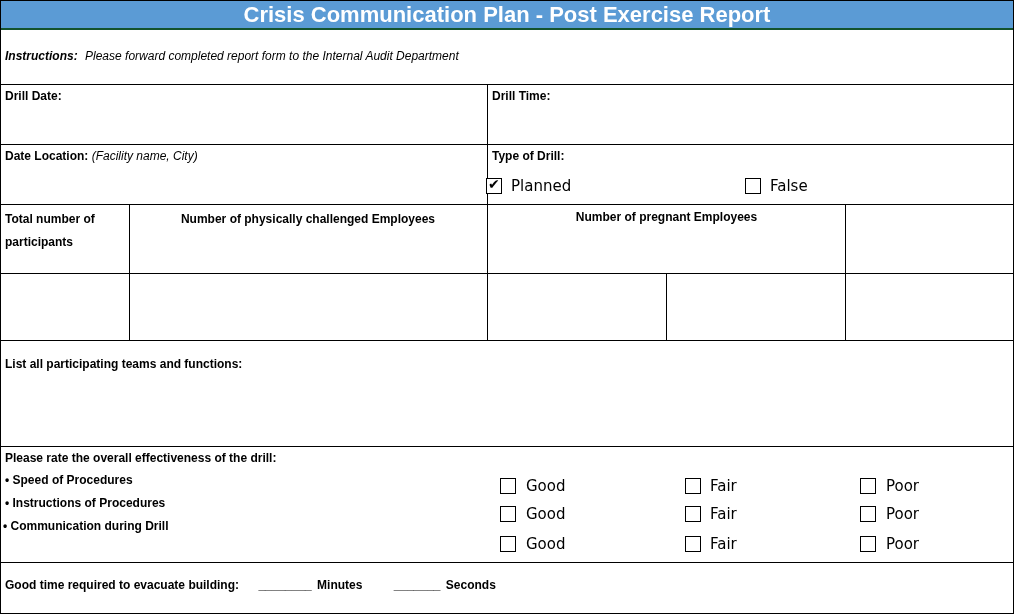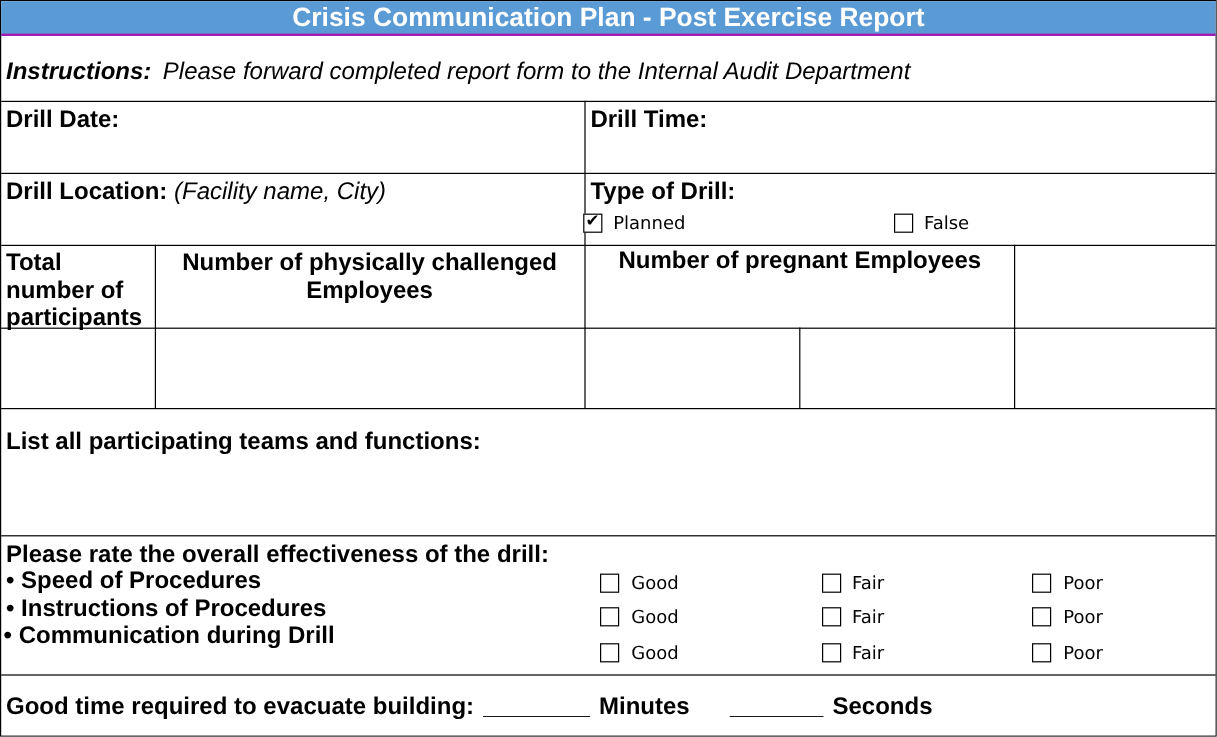--- a/index.html
+++ b/index.html
@@ -3,24 +3,24 @@
 <meta charset="utf-8">
 <style>
   html, body { margin: 0; padding: 0; background: #ffffff; }
   body { width: 1014px; height: 614px; position: relative; overflow: hidden;
          font-family: "Liberation Sans", sans-serif; color: #000; }
   .frame { position: absolute; left: 0; top: 0; width: 1012px; height: 612px;
            border: 1px solid #000; }
   .abs { position: absolute; box-sizing: border-box; }
   .header { left: 1px; top: 1px; width: 1012px; height: 29px; background: #5b9bd5;
             color: #fff; font-weight: bold; font-size: 22px; text-align: center;
-            line-height: 28px; border-bottom: 2px solid #a21caf; }
+            line-height: 28px; border-bottom: 2px solid #14532d; }
   .hline { position: absolute; height: 0; border-top: 1px solid #000; }
   .vline { position: absolute; width: 0; border-left: 1px solid #000; }
-  .lbl { position: absolute; font-size: 20px; font-weight: bold; white-space: nowrap; }
+  .lbl { position: absolute; font-size: 12px; font-weight: bold; white-space: nowrap; }
   .ital { font-style: italic; font-weight: normal; }
   .bi { font-style: italic; font-weight: bold; }
   .cb { position: absolute; width: 16px; height: 16px; border: 1px solid #000;
         box-sizing: border-box; background: #fff; }
   .cb.checked::after { content: "\2714"; position: absolute; left: 1px; top: -3px;
         font-size: 14px; font-family: "DejaVu Sans", sans-serif; }
   .opt { position: absolute; font-family: "DejaVu Sans", sans-serif; font-size: 15px;
          white-space: nowrap; }
   .center { text-align: center; }
 </style>
@@ -48,21 +48,21 @@
 <div class="vline" style="left:129px; top:204px; height:136px;"></div>
 <div class="vline" style="left:845px; top:204px; height:136px;"></div>
 <div class="vline" style="left:666px; top:273px; height:67px;"></div>
 
 <div class="lbl" style="left:5px; top:89px;">Drill Date:</div>
 <div class="abs" style="left:2px; top:106px; width:484px; height:37px;"></div>
 <div class="lbl" style="left:492px; top:89px;">Drill Time:</div>
 <div class="abs" style="left:489px; top:106px; width:522px; height:37px;"></div>
 
 <div class="lbl" style="left:5px; top:149px;">
-  <span>Drill Location:</span>
+  <span>Date Location:</span>
   <span class="ital">(Facility name, City)</span>
 </div>
 <div class="abs" style="left:2px; top:168px; width:484px; height:35px;"></div>
 
 <div class="lbl" style="left:492px; top:149px;">Type of Drill:</div>
 <div class="cb checked" style="left:486px; top:178px;"></div>
 <div class="opt" style="left:511px; top:177px;">Planned</div>
 <div class="cb" style="left:745px; top:178px;"></div>
 <div class="opt" style="left:770px; top:177px;">False</div>
 
@@ -101,17 +101,17 @@
 
 <div class="cb" style="left:500px; top:536px;"></div>
 <div class="opt" style="left:526px; top:535px;">Good</div>
 <div class="cb" style="left:685px; top:536px;"></div>
 <div class="opt" style="left:710px; top:535px;">Fair</div>
 <div class="cb" style="left:860px; top:536px;"></div>
 <div class="opt" style="left:886px; top:535px;">Poor</div>
 
 <div class="lbl" style="left:5px; top:578px;">
   <span>Good time required to evacuate building:</span>
-  <span style="margin-left:2px;">________</span>
+  <span style="margin-left:16px;">________</span>
   <span style="margin-left:2px;">Minutes</span>
   <span style="margin-left:28px;">_______</span>
   <span style="margin-left:2px;">Seconds</span>
 </div>
 
 </body></html>

